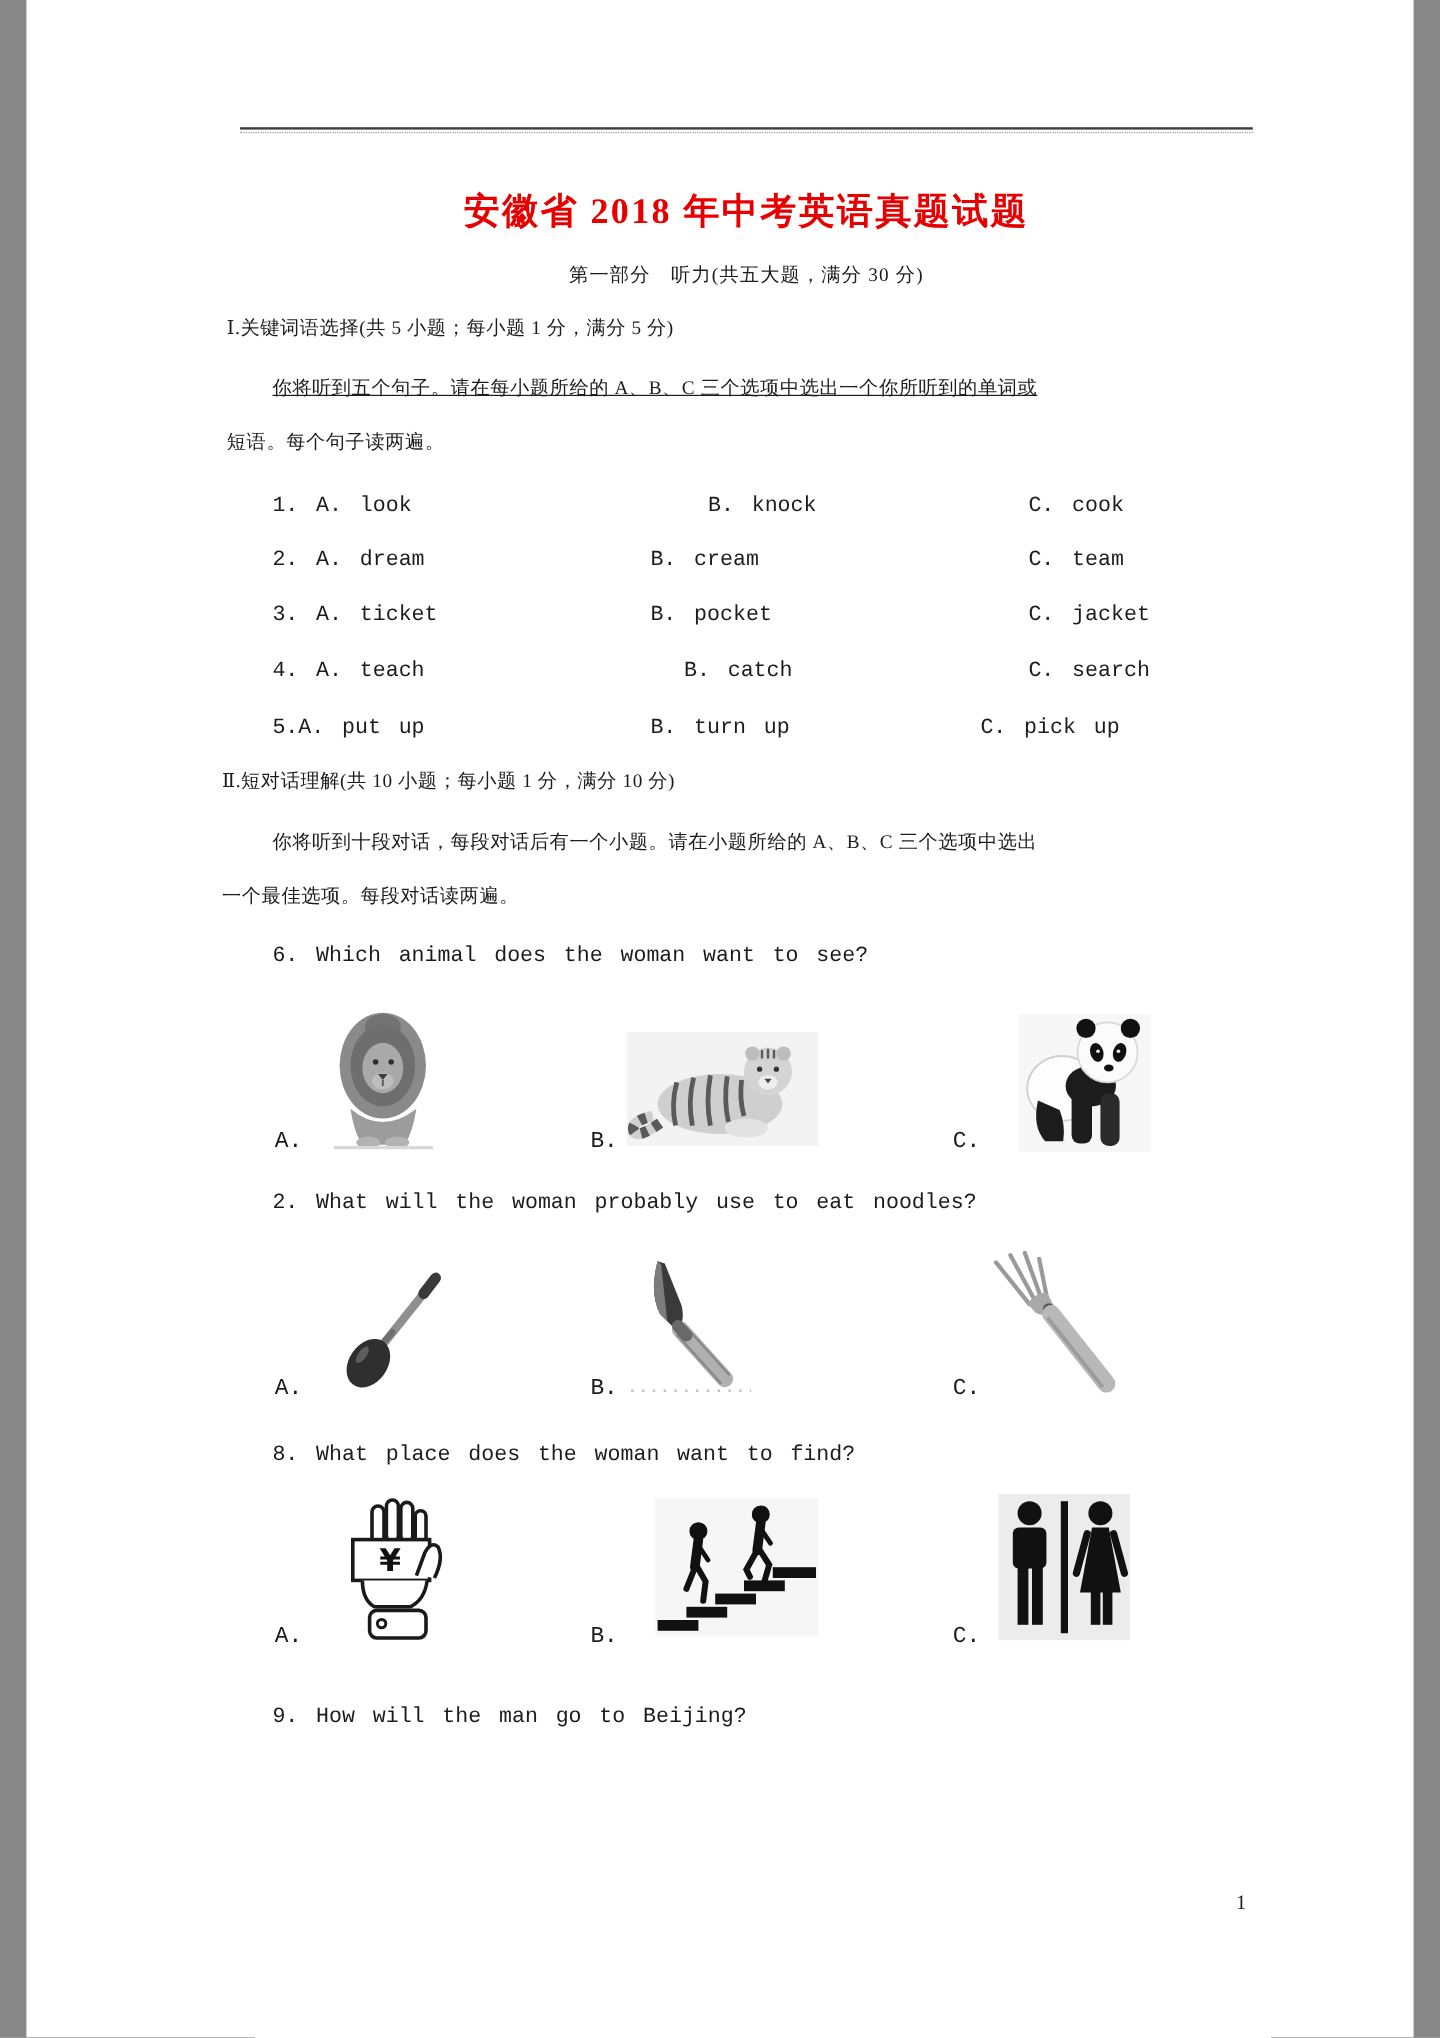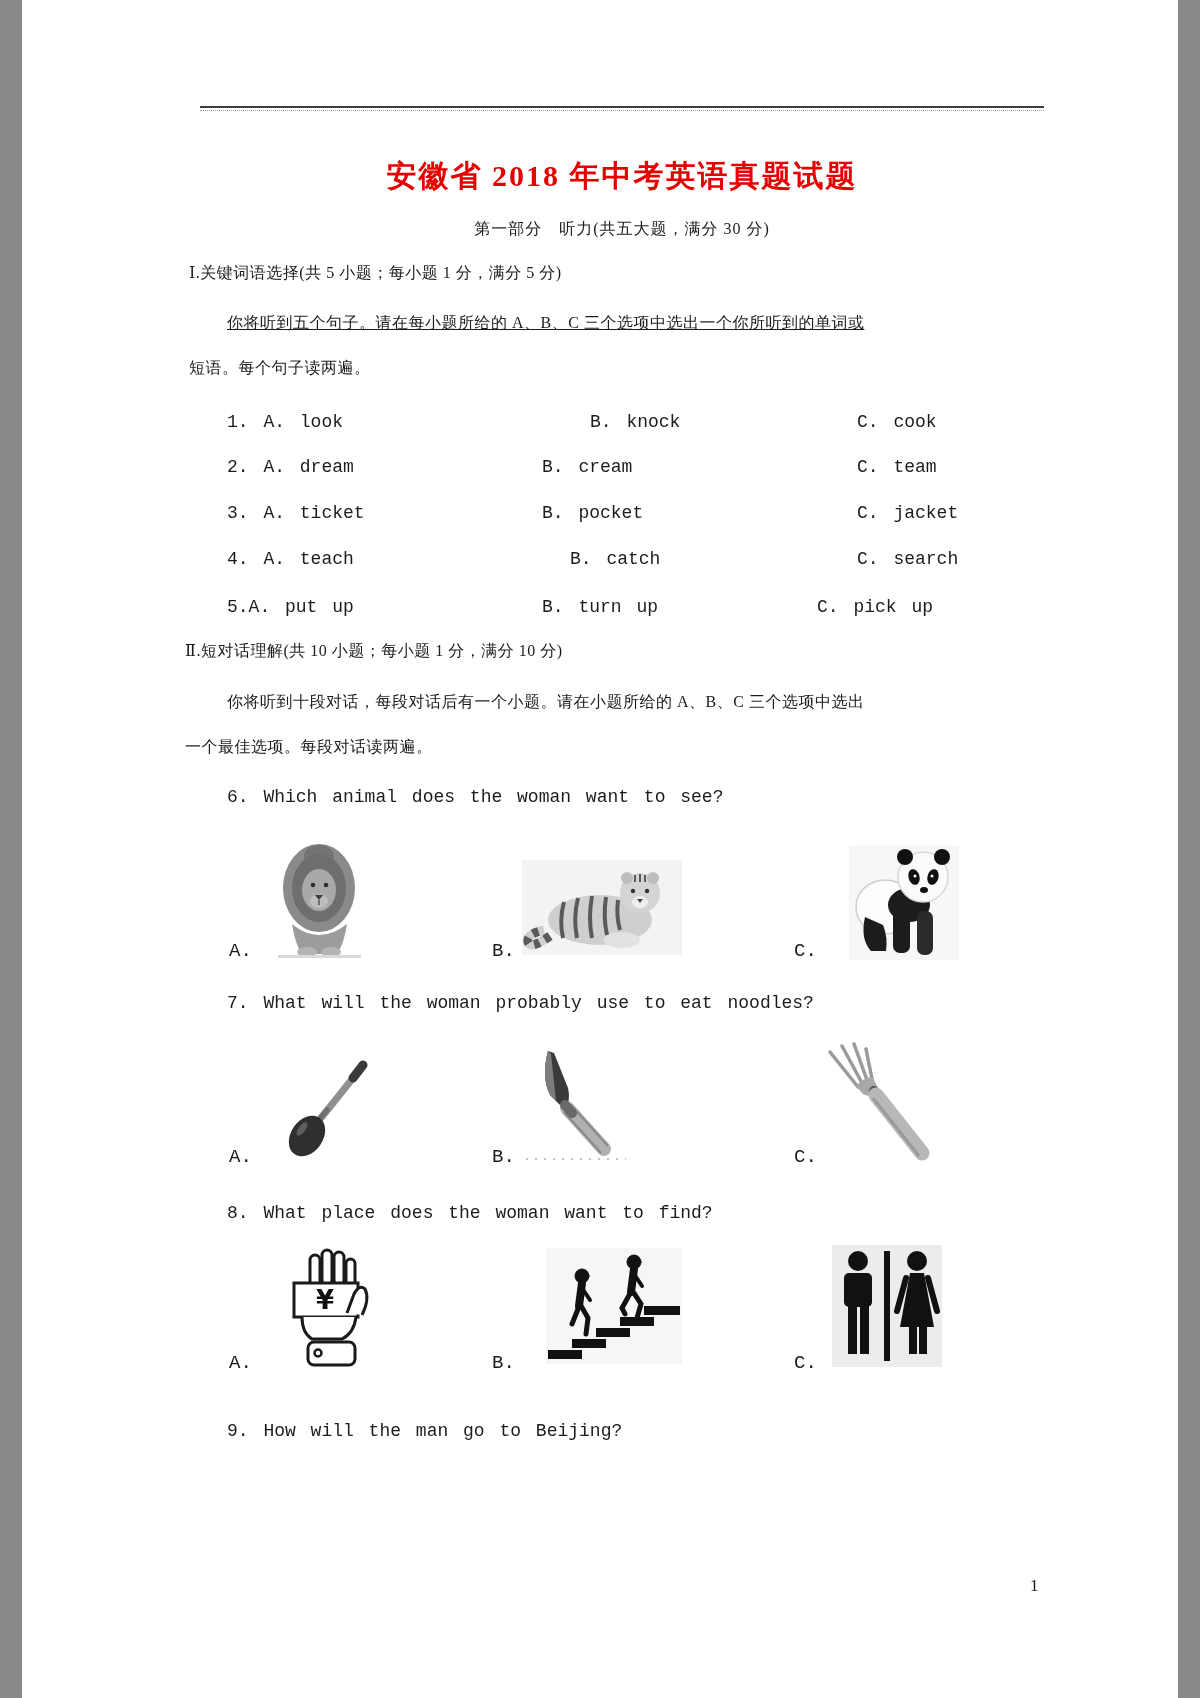--- a/index.html
+++ b/index.html
@@ -127,21 +127,21 @@
       <circle cx="66" cy="31" r="1.5" fill="#fff"></circle>
       <circle cx="83" cy="31" r="1.5" fill="#fff"></circle>
       <ellipse cx="75" cy="45" rx="4" ry="3" fill="#111"></ellipse>
     </svg>
   </div>
 
   <span class="abs opt-label" style="top:940px; left:207px;">A.</span>
   <span class="abs opt-label" style="top:940px; left:470px;">B.</span>
   <span class="abs opt-label" style="top:940px; left:772px;">C.</span>
 
-  <div class="abs mono" style="top:993px; left:205px;">7. What will the woman probably use to eat noodles?</div>
+  <div class="abs mono" style="top:993px; left:205px;">2. What will the woman probably use to eat noodles?</div>
 
   <div class="imgbox" style="left:255px; top:1050px; width:100px; height:112px;">
     <svg viewBox="0 0 100 112" xmlns="http://www.w3.org/2000/svg">
       <path d="M44,68 L84,18" stroke="#8f8f8f" stroke-width="7" stroke-linecap="round"></path>
       <path d="M76,28 L86,15" stroke="#3a3a3a" stroke-width="9" stroke-linecap="round"></path>
       <path d="M38,74 L50,60" stroke="#6f6f6f" stroke-width="5" stroke-linecap="round"></path>
       <ellipse cx="30" cy="86" rx="16" ry="22" fill="#2f2f2f" transform="rotate(35 30 86)"></ellipse>
       <ellipse cx="25" cy="79" rx="3.5" ry="8" fill="#5d5d5d" transform="rotate(35 25 79)"></ellipse>
     </svg>
   </div>

